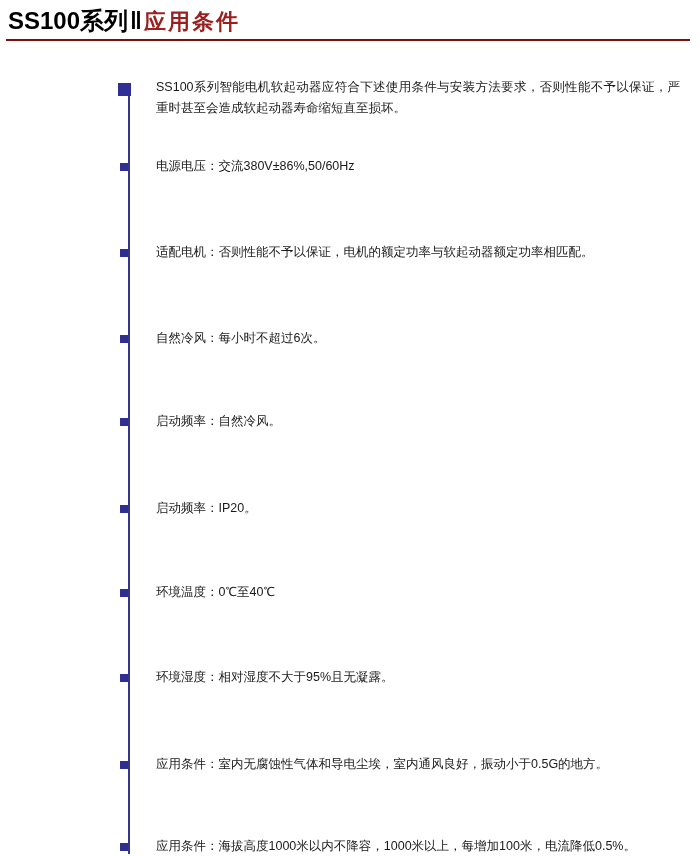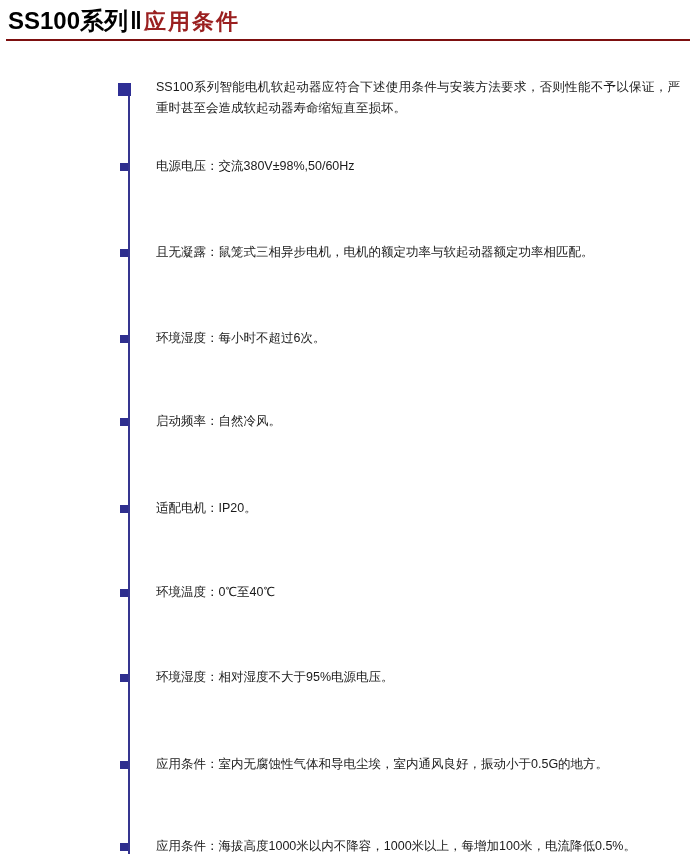--- a/index.html
+++ b/index.html
@@ -126,51 +126,51 @@
 
 <div class="items">
 
   <div class="item first" style="top:86px;">
     <span class="bullet"></span>
     <div class="item-body">SS100系列智能电机软起动器应符合下述使用条件与安装方法要求，否则性能不予以保证，严重时甚至会造成软起动器寿命缩短直至损坏。</div>
   </div>
 
   <div class="item" style="top:163px;">
     <span class="bullet"></span>
-    <div class="item-body">电源电压：交流380V±98%,50/60Hz</div>
+    <div class="item-body">电源电压：交流380V±86%,50/60Hz</div>
   </div>
 
   <div class="item" style="top:249px;">
     <span class="bullet"></span>
-    <div class="item-body">且无凝露：鼠笼式三相异步电机，电机的额定功率与软起动器额定功率相匹配。</div>
+    <div class="item-body">适配电机：否则性能不予以保证，电机的额定功率与软起动器额定功率相匹配。</div>
   </div>
 
   <div class="item" style="top:335px;">
     <span class="bullet"></span>
-    <div class="item-body">环境湿度：每小时不超过6次。</div>
+    <div class="item-body">自然冷风：每小时不超过6次。</div>
   </div>
 
   <div class="item" style="top:418px;">
     <span class="bullet"></span>
     <div class="item-body">启动频率：自然冷风。</div>
   </div>
 
   <div class="item" style="top:505px;">
     <span class="bullet"></span>
-    <div class="item-body">适配电机：IP20。</div>
+    <div class="item-body">启动频率：IP20。</div>
   </div>
 
   <div class="item" style="top:589px;">
     <span class="bullet"></span>
     <div class="item-body">环境温度：0℃至40℃</div>
   </div>
 
   <div class="item" style="top:674px;">
     <span class="bullet"></span>
-    <div class="item-body">环境湿度：相对湿度不大于95%电源电压。</div>
+    <div class="item-body">环境湿度：相对湿度不大于95%且无凝露。</div>
   </div>
 
   <div class="item" style="top:761px;">
     <span class="bullet"></span>
     <div class="item-body">应用条件：室内无腐蚀性气体和导电尘埃，室内通风良好，振动小于0.5G的地方。</div>
   </div>
 
   <div class="item" style="top:843px;">
     <span class="bullet"></span>
     <div class="item-body">应用条件：海拔高度1000米以内不降容，1000米以上，每增加100米，电流降低0.5%。</div>

